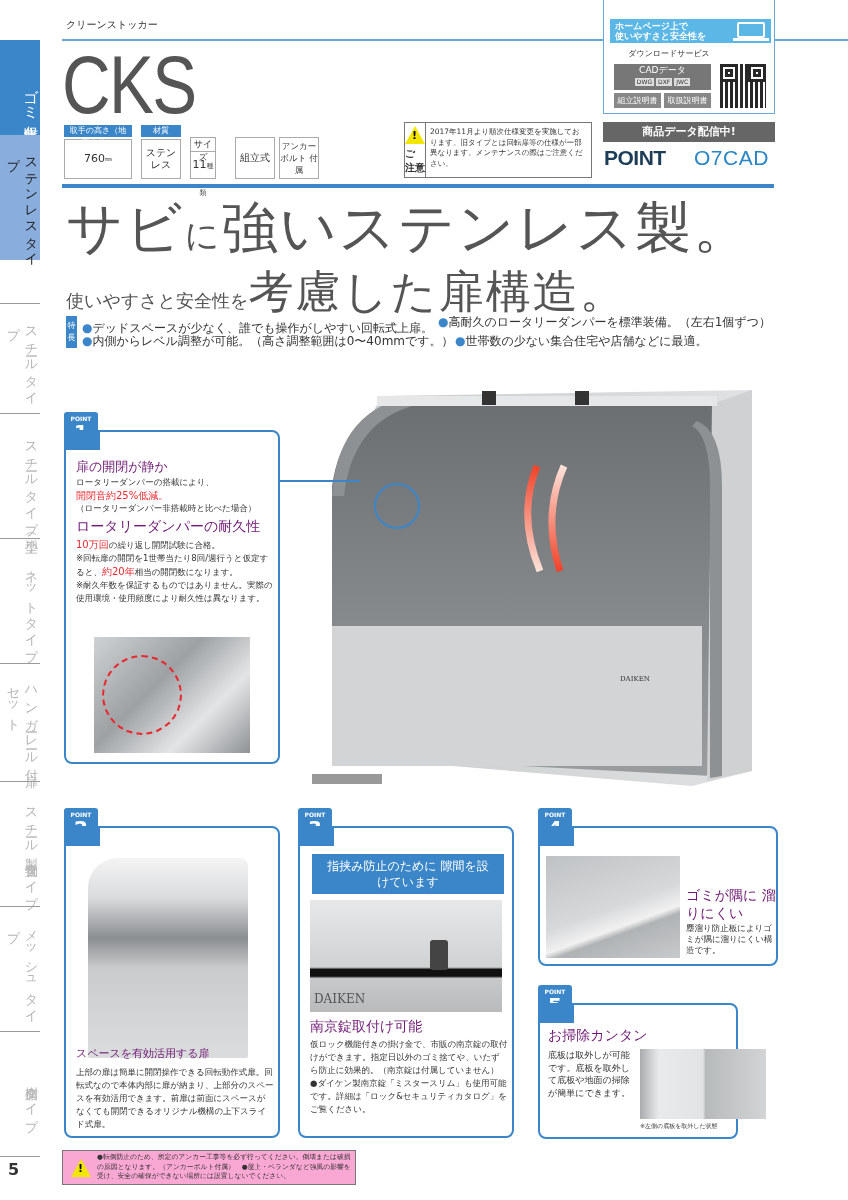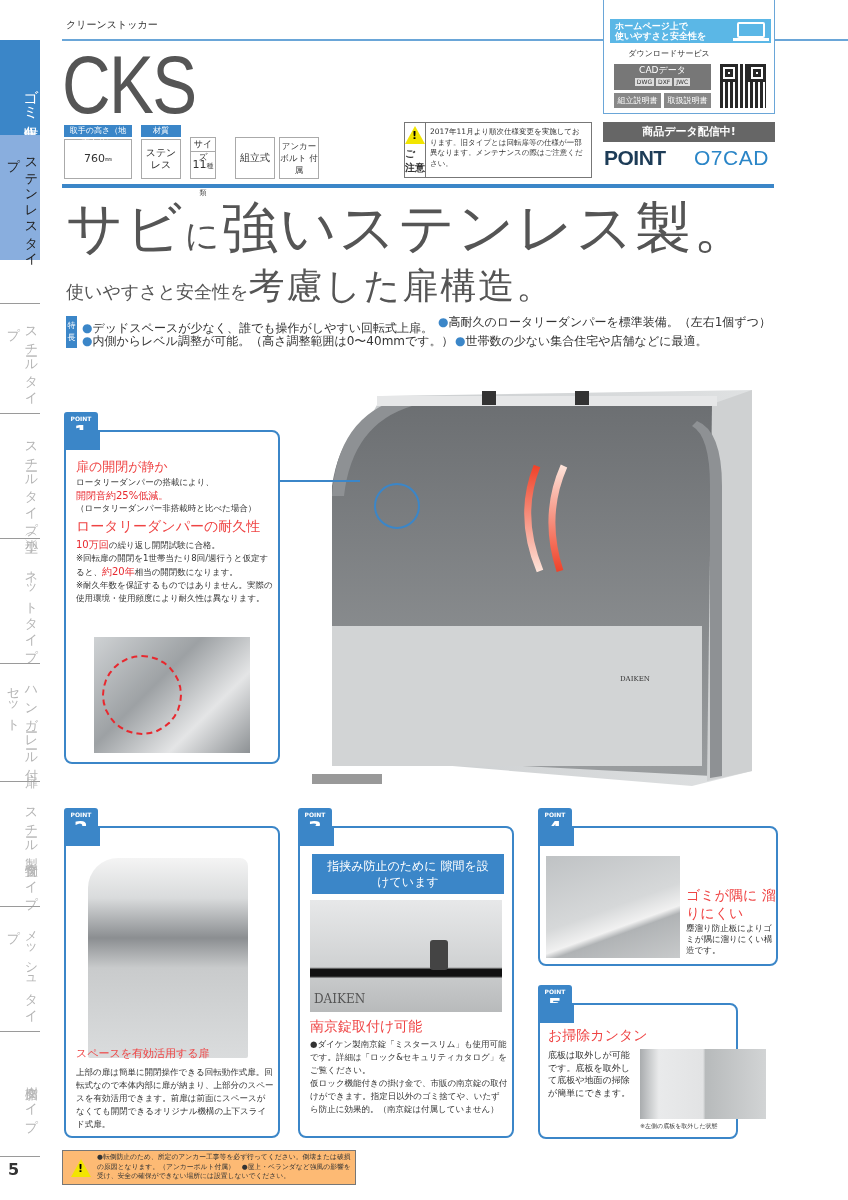--- a/index.html
+++ b/index.html
@@ -36,36 +36,36 @@
 .qr:before,.qr:after{content:"";position:absolute;width:12px;height:12px;border:3px solid #111;background:#fff;box-shadow:inset 0 0 0 2px #fff,inset 0 0 0 5px #111}
 .qr:before{left:0;top:0}.qr:after{right:0;top:0}
 .data-banner{left:603px;top:122px;width:172px;height:20px;background:#666;color:#fff;font-size:11px;line-height:20px;text-align:center;font-weight:bold}
 .rikcad{left:604px;top:146px;font-family:"Liberation Sans",sans-serif;font-weight:bold;font-size:21px;color:#1d3c57;letter-spacing:-0.5px}
 .o7cad{left:694px;top:146px;font-family:"Liberation Sans",sans-serif;font-size:21px;color:#2a85c7;letter-spacing:0.5px}
 
 .headline{left:66px;top:198px;font-size:56px;color:#555;letter-spacing:2px;white-space:nowrap;line-height:60px}
 .headline .small{font-size:34px}
 .subheadline{left:66px;top:262px;white-space:nowrap;color:#555}
 .subheadline .s1{font-size:18px}
-.subheadline .s2{font-size:36px;letter-spacing:2px}
+.subheadline .s2{font-size:45px;letter-spacing:2px}
 .features-tag{left:66px;top:316px;width:11px;height:32px;background:#3b86c8;color:#fff;font-size:8px;line-height:12px;text-align:center;padding-top:4px}
 .feature{font-size:12px;color:#333;white-space:nowrap}
 .bullet{color:#3b86c8}
 
 .product{left:312px;top:376px;width:465px;height:420px}
 
 .card{border:2px solid #3b86c8;border-radius:8px;background:#fff}
 .point-tab{background:#3b86c8;color:#fff;width:34px;text-align:center;border-radius:3px 3px 0 0}
 .point-tab .lbl{font-size:6px;font-weight:bold;display:block;padding-top:3px}
 .point-tab .num{font-size:20px;font-weight:bold;line-height:20px;display:block}
-.card-title{color:#ef4444;font-size:14px;white-space:nowrap}
+.card-title{color:#701a75;font-size:14px;white-space:nowrap}
 .card-text{font-size:8.5px;line-height:13px;color:#333}
 .red{color:#e8282e}
 .photo{background:linear-gradient(135deg,#cfd2d4 0%,#9da1a4 40%,#e4e5e6 70%,#8d9194 100%)}
-.warn-foot{left:62px;top:1150px;width:294px;height:35px;border:1px solid #777;display:flex;align-items:center;background:#fdba74}
+.warn-foot{left:62px;top:1150px;width:294px;height:35px;border:1px solid #777;display:flex;align-items:center;background:#f9a8d4}
 .warn-foot .t{font-size:6.8px;line-height:9.5px;color:#333;padding-left:6px}
 .tri{width:0;height:0;border-left:10px solid transparent;border-right:10px solid transparent;border-bottom:18px solid #f2e500;position:relative;margin-left:8px}
 .tri:after{content:"!";position:absolute;left:-3px;top:3px;font-size:11px;font-weight:bold;color:#000}
 </style>
 </head>
 <body>
 
 <div class="abs side-nav">
   <div class="nav-item primary" style="top:0;height:95px">
       <span>ゴミ収集庫</span>
@@ -245,22 +245,22 @@
 </div>
 <div class="abs card" style="left:298px;top:826px;width:216px;height:312px;border-top-left-radius:0">
   <div class="abs" style="left:-2px;top:-2px;width:36px;height:20px;background:#3b86c8"></div>
   <div class="abs photo" style="left:10px;top:72px;width:192px;height:112px;background:linear-gradient(180deg,#e7e8e9 0%,#cfd1d2 60%,#111 62%,#111 68%,#c7c9ca 70%,#b8babb 100%)">
     <div class="abs" style="left:120px;top:40px;width:18px;height:30px;background:#444;border-radius:3px"></div>
     <div class="abs" style="left:4px;top:92px;font-family:'DejaVu Serif',serif;font-size:12px;color:#555">DAIKEN</div>
   </div>
   <div class="abs" style="left:12px;top:26px;width:192px;height:40px;background:#3b86c8;color:#fff;font-size:12px;line-height:16px;text-align:center;padding:4px 14px">指挟み防止のために 隙間を設けています</div>
   <div class="abs card-title" style="left:10px;top:190px;font-size:14px">南京錠取付け可能</div>
   <div class="abs card-text" style="left:10px;top:210px;width:198px">
+    <div>仮ロック機能付きの掛け金で、市販の南京錠の取付けができます。指定日以外のゴミ捨てや、いたずら防止に効果的。（南京錠は付属していません）</div>
     <div style="padding-left:0">●ダイケン製南京錠「ミスタースリム」も使用可能です。詳細は「ロック&amp;セキュリティカタログ」をご覧ください。</div>
-    <div>仮ロック機能付きの掛け金で、市販の南京錠の取付けができます。指定日以外のゴミ捨てや、いたずら防止に効果的。（南京錠は付属していません）</div>
   </div>
 </div>
 
 <div class="abs" style="left:538px;top:808px">
   <div class="point-tab" style="height:36px">
       <span class="lbl">POINT</span>
       <span class="num">4</span>
     </div>
 </div>
 <div class="abs card" style="left:538px;top:826px;width:240px;height:140px;border-top-left-radius:0">

